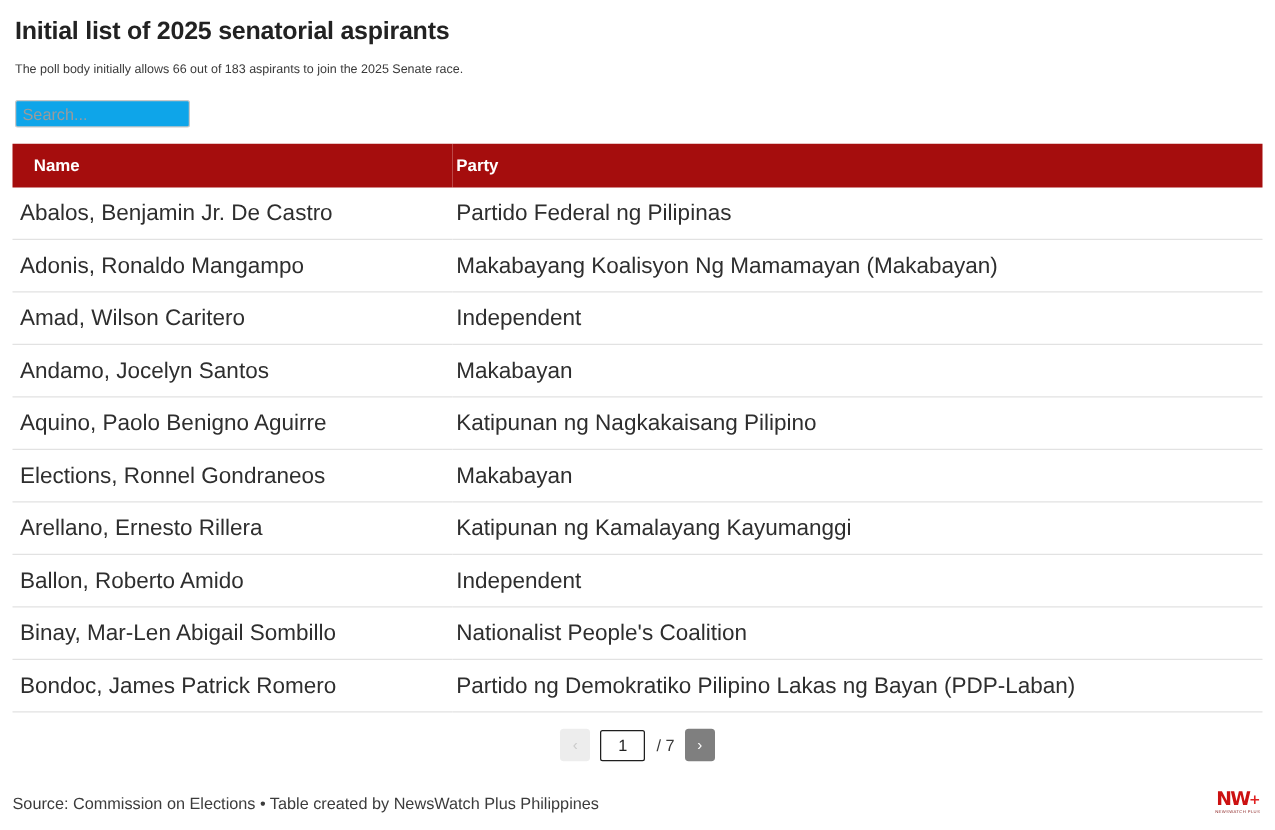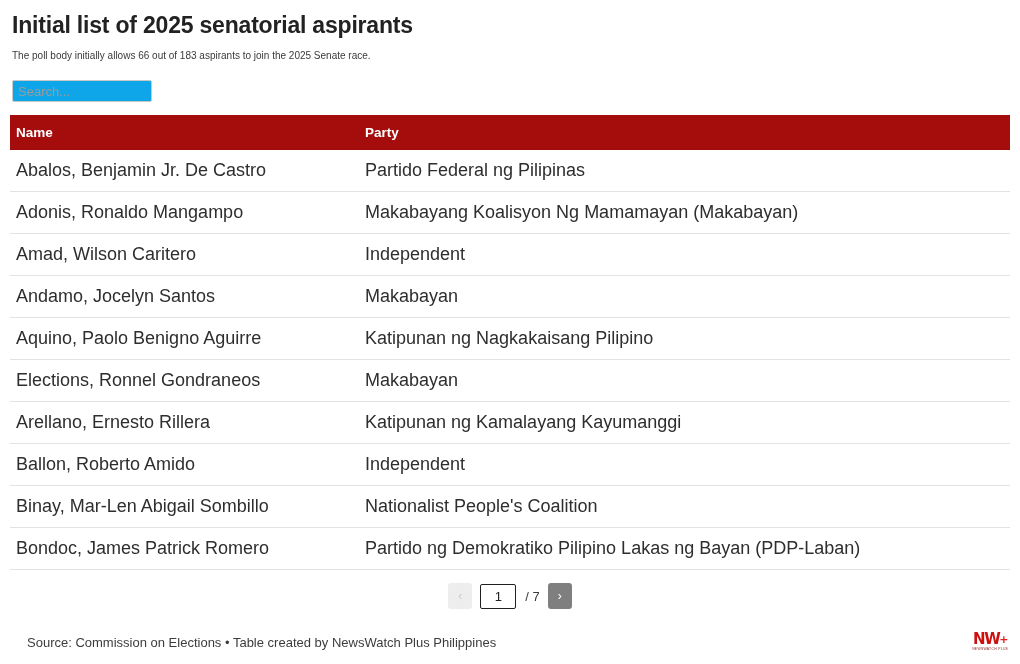--- a/index.html
+++ b/index.html
@@ -13,21 +13,21 @@
     color: #2b2b2b;
     overflow: hidden;
   }
   .page {
     width: 1020px;
     height: 664px;
     padding: 10px 10px 0 10px;
     position: relative;
   }
   .title {
-    font-size: 23px;
+    font-size: 20px;
     font-weight: bold;
     letter-spacing: -0.2px;
     color: #222222;
     margin: 2px 0 0 2px;
     line-height: 26px;
   }
   .subtitle {
     font-size: 10px;
     color: #3a3a3a;
     margin: 8px 0 0 2px;
@@ -60,21 +60,21 @@
   table.data-table thead th {
     background: #a50d0d;
     color: #ffffff;
     font-size: 13.5px;
     font-weight: bold;
     text-align: left;
     padding: 10px 6px 10px 6px;
     height: 34px;
     border: none;
   }
-  table.data-table thead th.col-name { width: 352px; padding-left: 6px; }
+  table.data-table thead th.col-name { width: 352px; padding-left: 17px; }
   table.data-table thead th.col-party { width: 648px; padding-left: 3px; }
 
   table.data-table tbody td {
     font-size: 18px;
     color: #2e2e2e;
     padding: 13px 6px 13px 6px;
     border-bottom: 1px solid #e2e2e2;
     height: 41px;
     line-height: 15px;
     white-space: nowrap;
@@ -122,21 +122,21 @@
     padding: 0;
   }
   .pg-total {
     font-size: 13px;
     color: #3a3a3a;
     margin-left: 1px;
   }
 
   .footer {
     position: absolute;
-    left: 25px;
+    left: 8px;
     right: 10px;
     bottom: 12px;
     display: flex;
     align-items: center;
     justify-content: space-between;
   }
   .source-text {
     font-size: 13px;
     color: #3c3c3c;
     margin-left: 2px;

